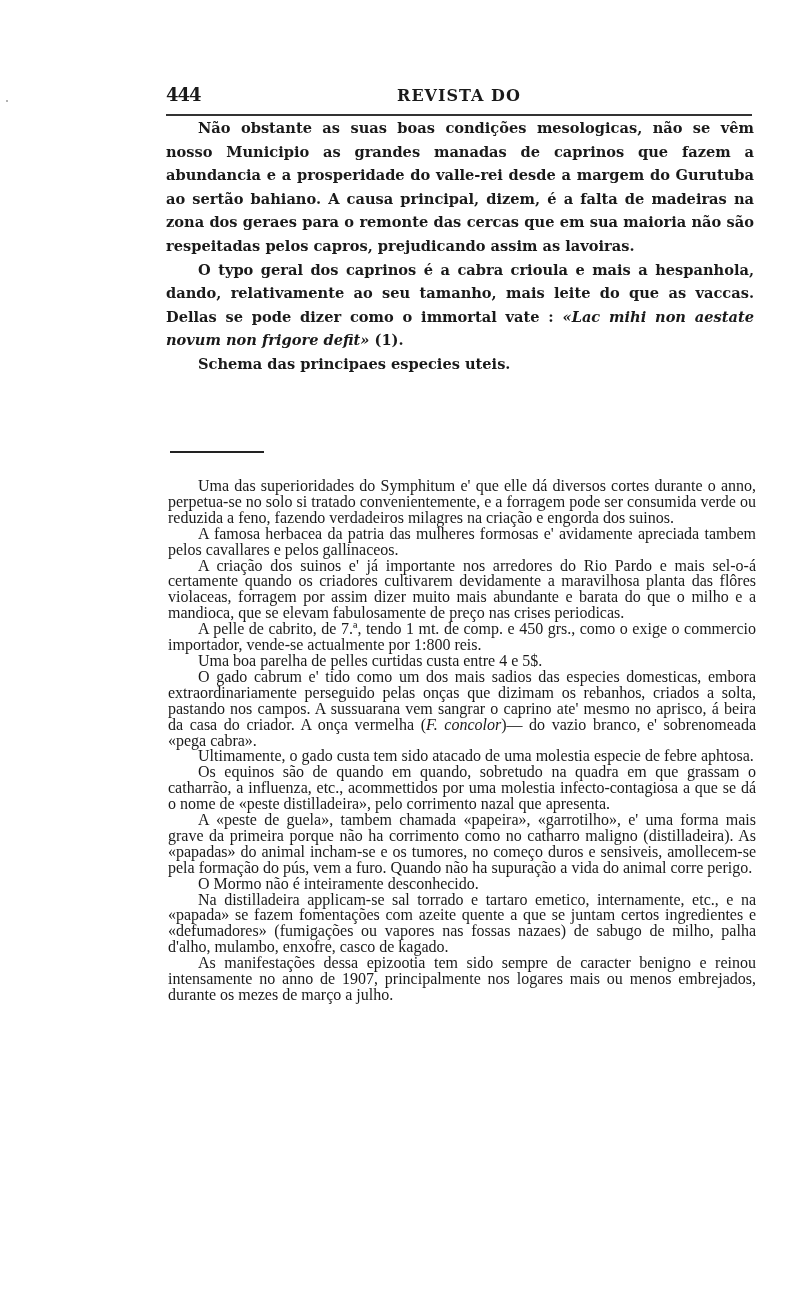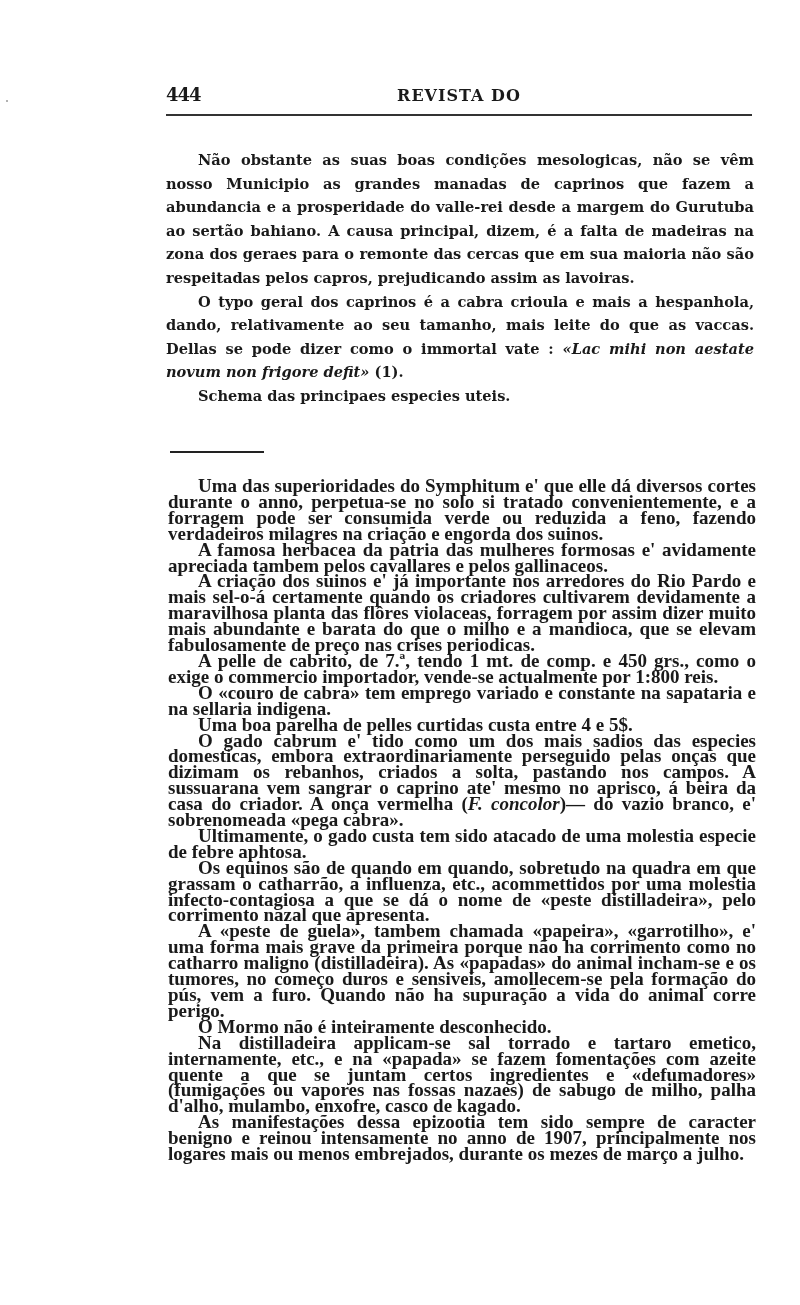--- a/index.html
+++ b/index.html
@@ -3,26 +3,26 @@
 <meta charset="utf-8">
 <style>
   html, body { margin: 0; padding: 0; background: #ffffff; }
   body { width: 800px; height: 1305px; position: relative; overflow: hidden; color: #1a1a1a; }
   .page { position: absolute; left: 0; top: 0; width: 800px; height: 1305px; background: #ffffff; }
   .speck { position: absolute; width: 2px; height: 2px; background: #999; border-radius: 50%; }
   .header { position: absolute; left: 166px; top: 84px; width: 586px; height: 22px; }
   .page-number { position: absolute; left: 0; top: 0; font-family: "DejaVu Serif", serif; font-weight: bold; font-size: 18px; letter-spacing: -1px; }
   .running-head { position: absolute; left: 0; right: 0; top: 2px; text-align: center; font-family: "DejaVu Serif", serif; font-weight: bold; font-size: 16px; letter-spacing: 1px; }
   .header-rule { position: absolute; left: 166px; top: 114px; width: 586px; height: 0; border-top: 2px solid #333; }
-  .main-text { position: absolute; left: 166px; top: 148px; width: 588px; font-family: "DejaVu Serif", serif; font-weight: bold; font-size: 14.6px; line-height: 23.6px; text-align: justify; }
+  .main-text { position: absolute; left: 166px; top: 116px; width: 588px; font-family: "DejaVu Serif", serif; font-weight: bold; font-size: 14.6px; line-height: 23.6px; text-align: justify; }
   .main-text p { margin: 0; text-indent: 0; }
   .main-text p.indent { text-indent: 32px; }
   .main-text em { font-style: italic; }
   .footnote-rule { position: absolute; left: 170px; top: 451px; width: 94px; height: 0; border-top: 2px solid #222; }
-  .footnotes { position: absolute; left: 168px; top: 478px; width: 588px; font-family: "Liberation Serif", serif; font-size: 19px; line-height: 15.9px; text-align: justify; transform: scaleY(1.0); font-weight: bold; }
+  .footnotes { position: absolute; left: 168px; top: 478px; width: 588px; font-family: "Liberation Serif", serif; font-size: 16px; line-height: 15.9px; text-align: justify; transform: scaleY(1.0); }
   .footnotes p { margin: 0; }
   .footnotes p.indent { text-indent: 30px; }
   .footnotes p.gap { margin-top: 6px; }
   .footnotes em { font-style: italic; }
 </style>
 </head>
 <body>
 
 <div class="page">
   <div class="speck" style="left:6px;top:100px;"></div>
@@ -39,21 +39,20 @@
     <p class="indent">Schema das principaes especies uteis.</p>
   </div>
 
   <div class="footnote-rule"></div>
 
   <div class="footnotes">
     <p class="indent">Uma das superioridades do Symphitum e' que elle dá diversos cortes durante o anno, perpetua-se no solo si tratado convenientemente, e a forragem pode ser consumida verde ou reduzida a feno, fazendo verdadeiros milagres na criação e engorda dos suinos.</p>
     <p class="indent">A famosa herbacea da patria das mulheres formosas e' avidamente apreciada tambem pelos cavallares e pelos gallinaceos.</p>
     <p class="indent">A criação dos suinos e' já importante nos arredores do Rio Pardo e mais sel-o-á certamente quando os criadores cultivarem devidamente a maravilhosa planta das flôres violaceas, forragem por assim dizer muito mais abundante e barata do que o milho e a mandioca, que se elevam fabulosamente de preço nas crises periodicas.</p>
     <p class="indent">A pelle de cabrito, de 7.ª, tendo 1 mt. de comp. e 450 grs., como o exige o commercio importador, vende-se actualmente por 1:800 reis.</p>
-    <p class="indent">O «couro de cabra» tem emprego variado e constante na sapataria e na sellaria indigena.</p>
     <p class="indent">Uma boa parelha de pelles curtidas custa entre 4 e 5$.</p>
     <p class="indent"><span>O gado cabrum e' tido como um dos mais sadios das especies domesticas, embora extraordinariamente perseguido pelas onças que dizimam os rebanhos, criados a solta, pastando nos campos. A sussuarana vem sangrar o caprino ate' mesmo no aprisco, á beira da casa do criador. A onça vermelha (</span><em>F. concolor</em><span>)— do vazio branco, e' sobrenomeada «pega cabra».</span></p>
     <p class="indent">Ultimamente, o gado custa tem sido atacado de uma molestia especie de febre aphtosa.</p>
     <p class="indent">Os equinos são de quando em quando, sobretudo na quadra em que grassam o catharrão, a influenza, etc., acommettidos por uma molestia infecto-contagiosa a que se dá o nome de «peste distilladeira», pelo corrimento nazal que apresenta.</p>
     <p class="indent">A «peste de guela», tambem chamada «papeira», «garrotilho», e' uma forma mais grave da primeira porque não ha corrimento como no catharro maligno (distilladeira). As «papadas» do animal incham-se e os tumores, no começo duros e sensiveis, amollecem-se pela formação do pús, vem a furo. Quando não ha supuração a vida do animal corre perigo.</p>
     <p class="indent">O Mormo não é inteiramente desconhecido.</p>
     <p class="indent">Na distilladeira applicam-se sal torrado e tartaro emetico, internamente, etc., e na «papada» se fazem fomentações com azeite quente a que se juntam certos ingredientes e «defumadores» (fumigações ou vapores nas fossas nazaes) de sabugo de milho, palha d'alho, mulambo, enxofre, casco de kagado.</p>
     <p class="indent">As manifestações dessa epizootia tem sido sempre de caracter benigno e reinou intensamente no anno de 1907, principalmente nos logares mais ou menos embrejados, durante os mezes de março a julho.</p>
   </div>
 </div>

